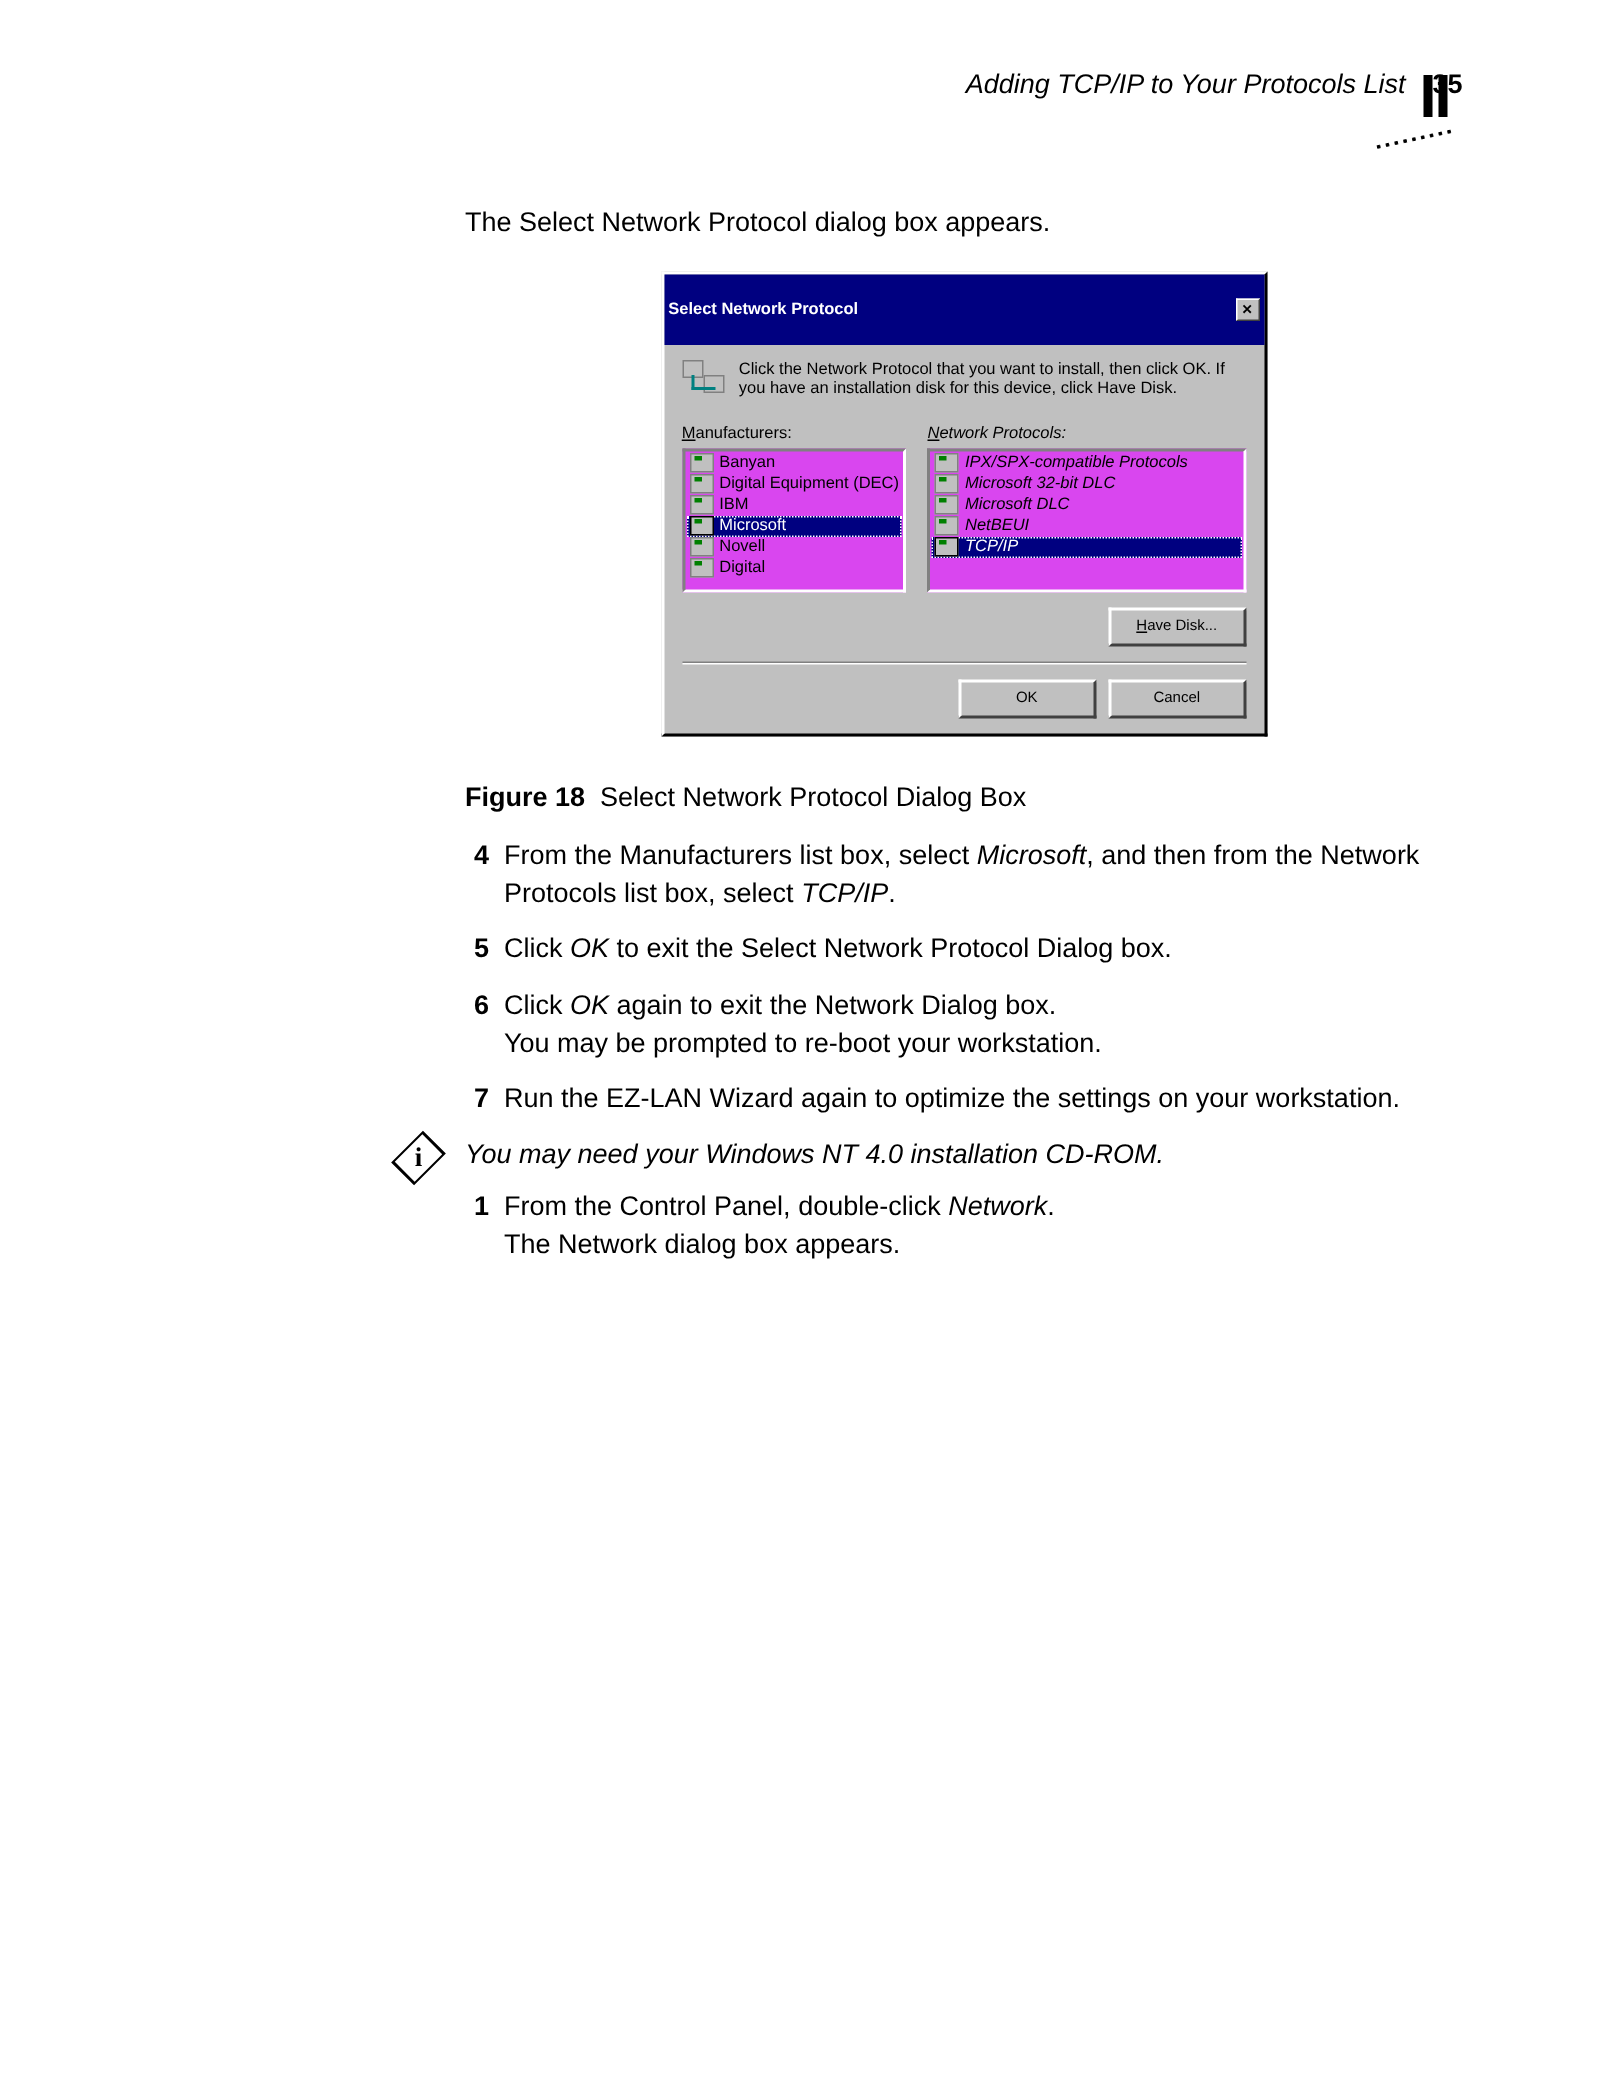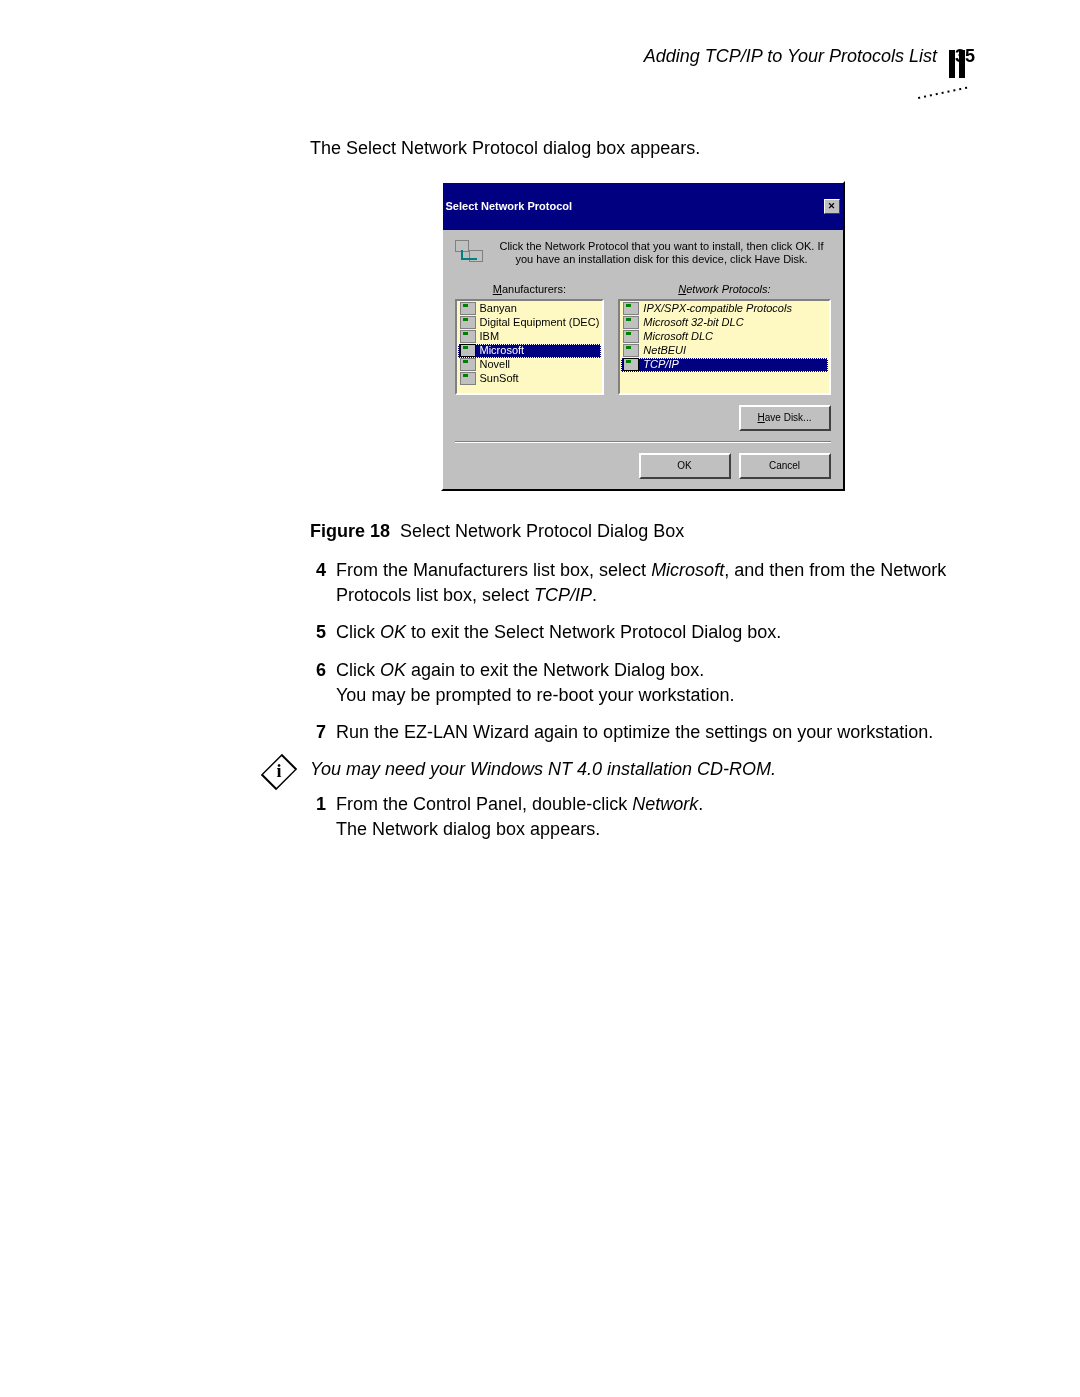--- a/index.html
+++ b/index.html
@@ -111,21 +111,20 @@
     border-color: #fff #404040 #404040 #fff;
     color: #000;
     font-size: 9px;
     display: flex;
     align-items: center;
     justify-content: center;
     font-weight: 700;
   }
   .dlg-body {
     padding: 10px 12px;
-    text-align: center;
   }
   .dlg-top {
     display: flex;
     gap: 10px;
     align-items: flex-start;
     margin-bottom: 16px;
   }
   .net-icon {
     width: 28px;
     height: 24px;
@@ -152,21 +151,21 @@
   }
   .list-col {
     flex: 1;
   }
   .list-col.right { flex: 1.5; font-style: italic; }
   .list-label {
     margin-bottom: 3px;
   }
   .list-label .ul { text-decoration: underline; }
   .listbox {
-    background: #fef9c3;
+    background: #d946ef;
     border: 2px solid;
     border-color: #808080 #fff #fff #808080;
     height: 90px;
     overflow: hidden;
     padding: 1px;
   }
   .li {
     display: flex;
     align-items: center;
     gap: 4px;
@@ -335,21 +334,21 @@
                   <div class="li sel">
                     <span class="proto-icon"></span>
                     <span>Microsoft</span>
                   </div>
                   <div class="li">
                     <span class="proto-icon"></span>
                     <span>Novell</span>
                   </div>
                   <div class="li">
                     <span class="proto-icon"></span>
-                    <span>SunSoft</span>
+                    <span>Digital</span>
                   </div>
                 </div>
             </div>
             <div class="list-col right">
               <div class="list-label">
                 <span class="ul">N</span><span>etwork Protocols:</span>
               </div>
               <div class="listbox" id="proto-list">
                   <div class="li">
                     <span class="proto-icon"></span>

